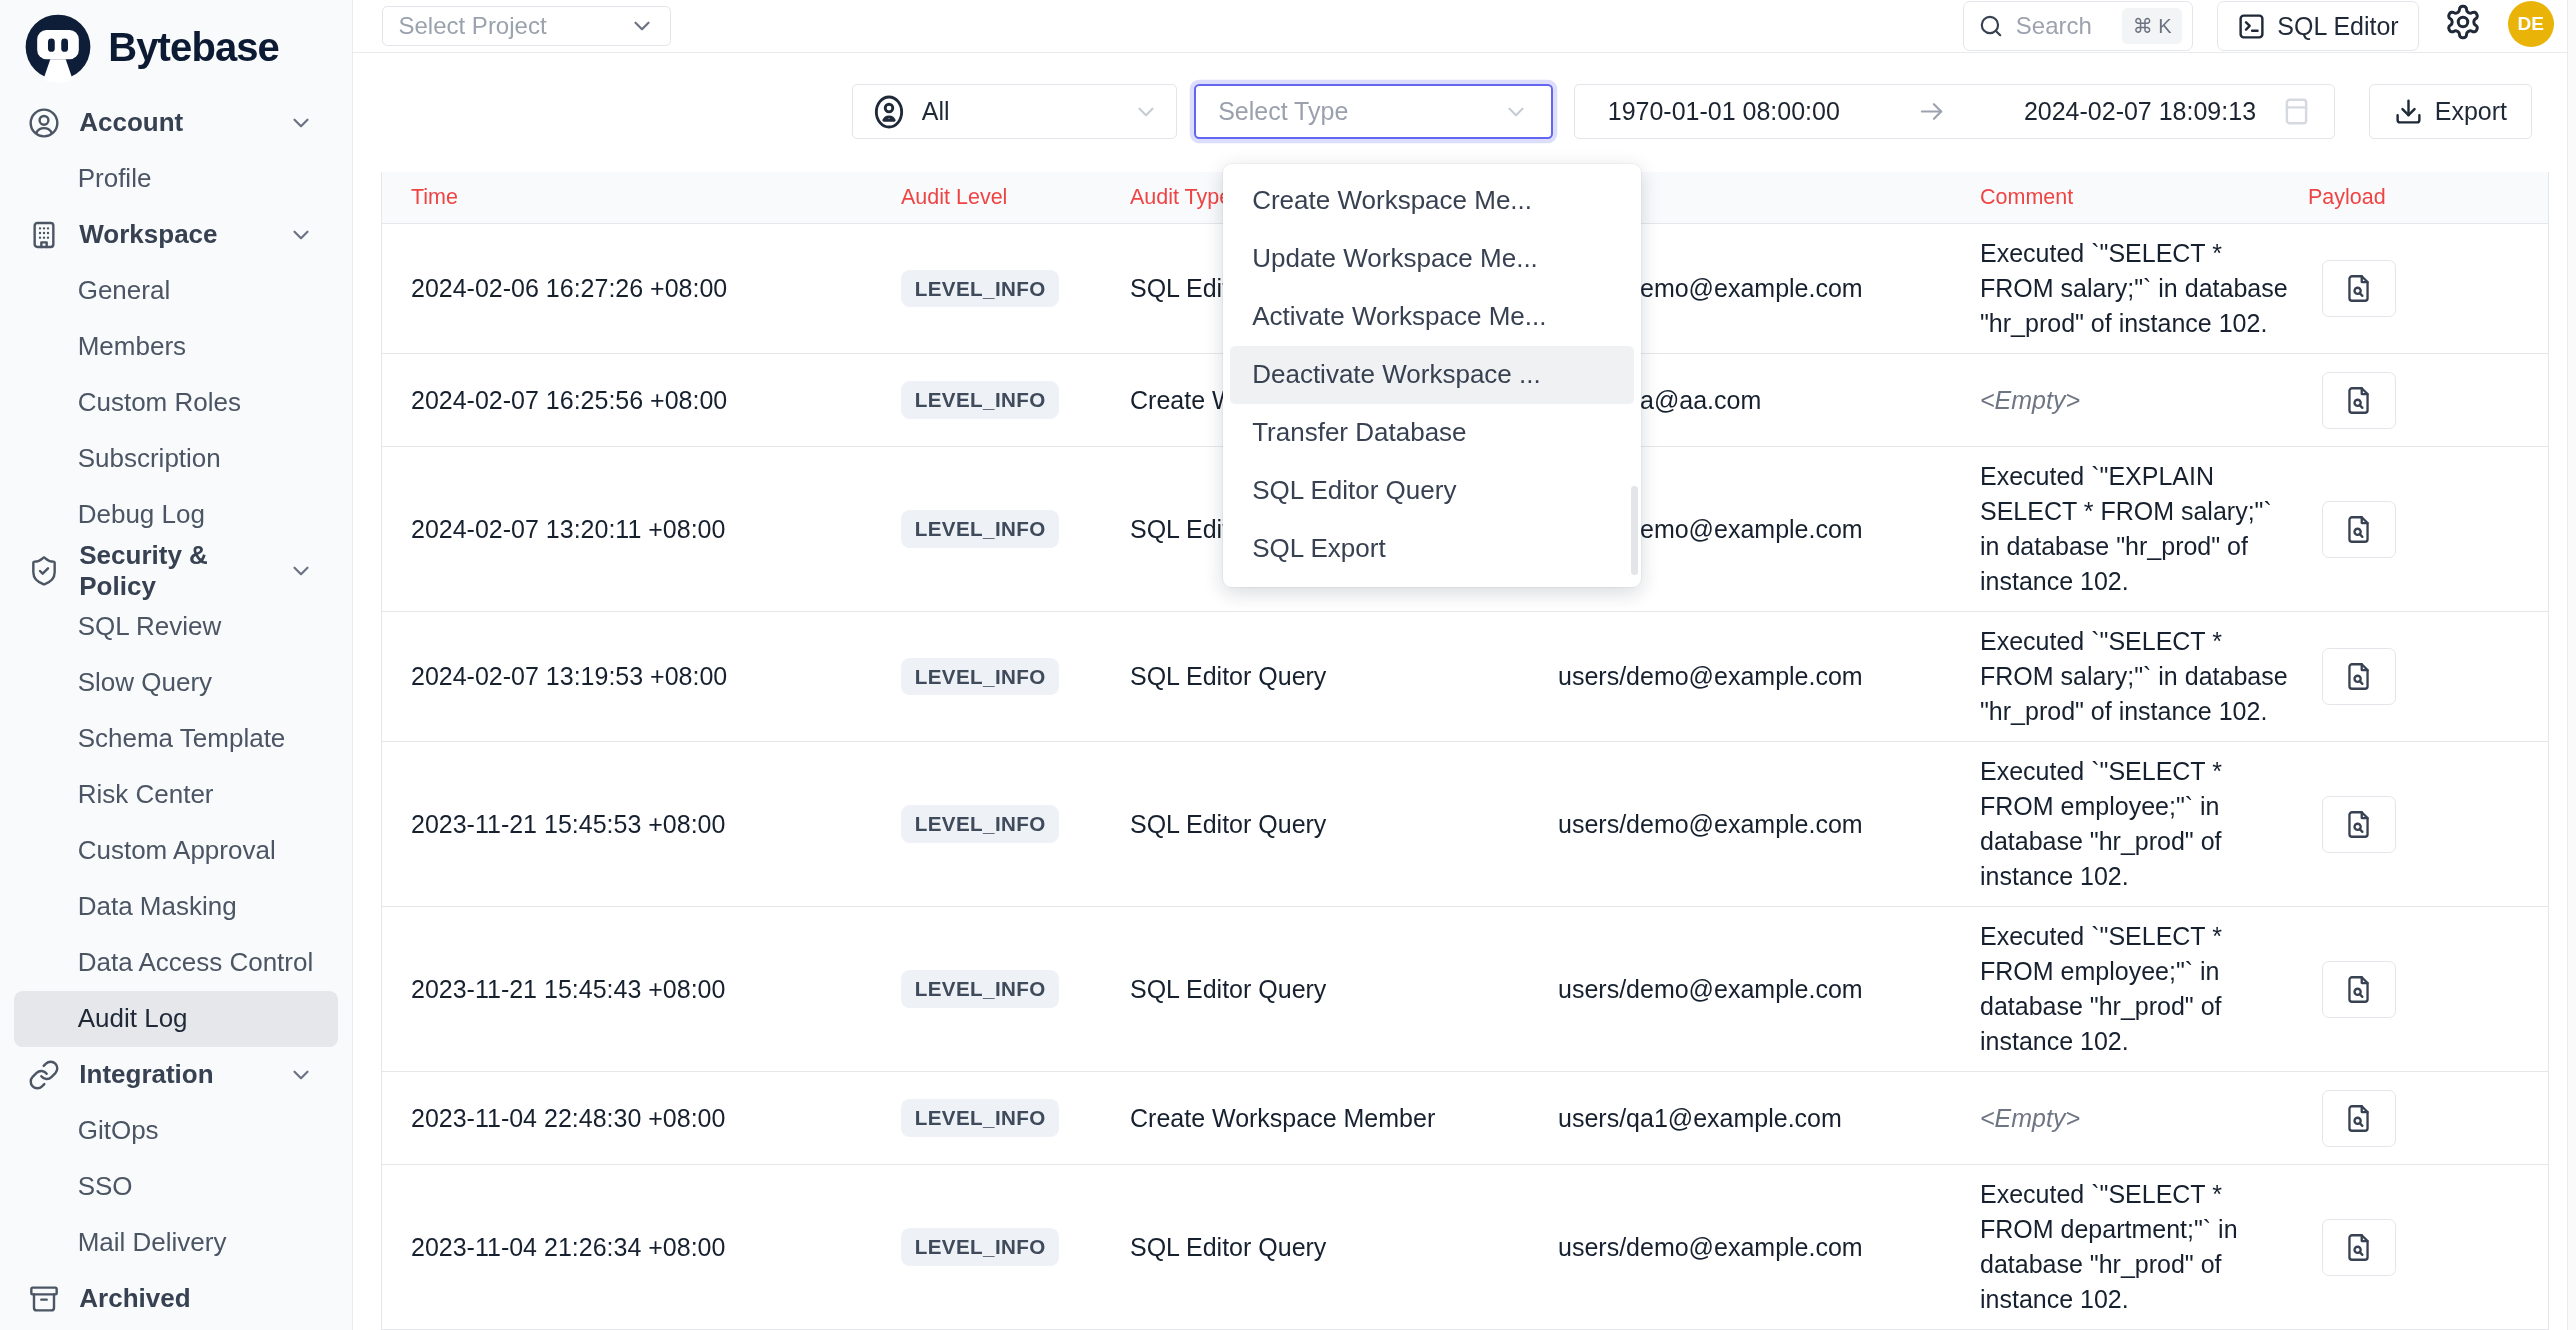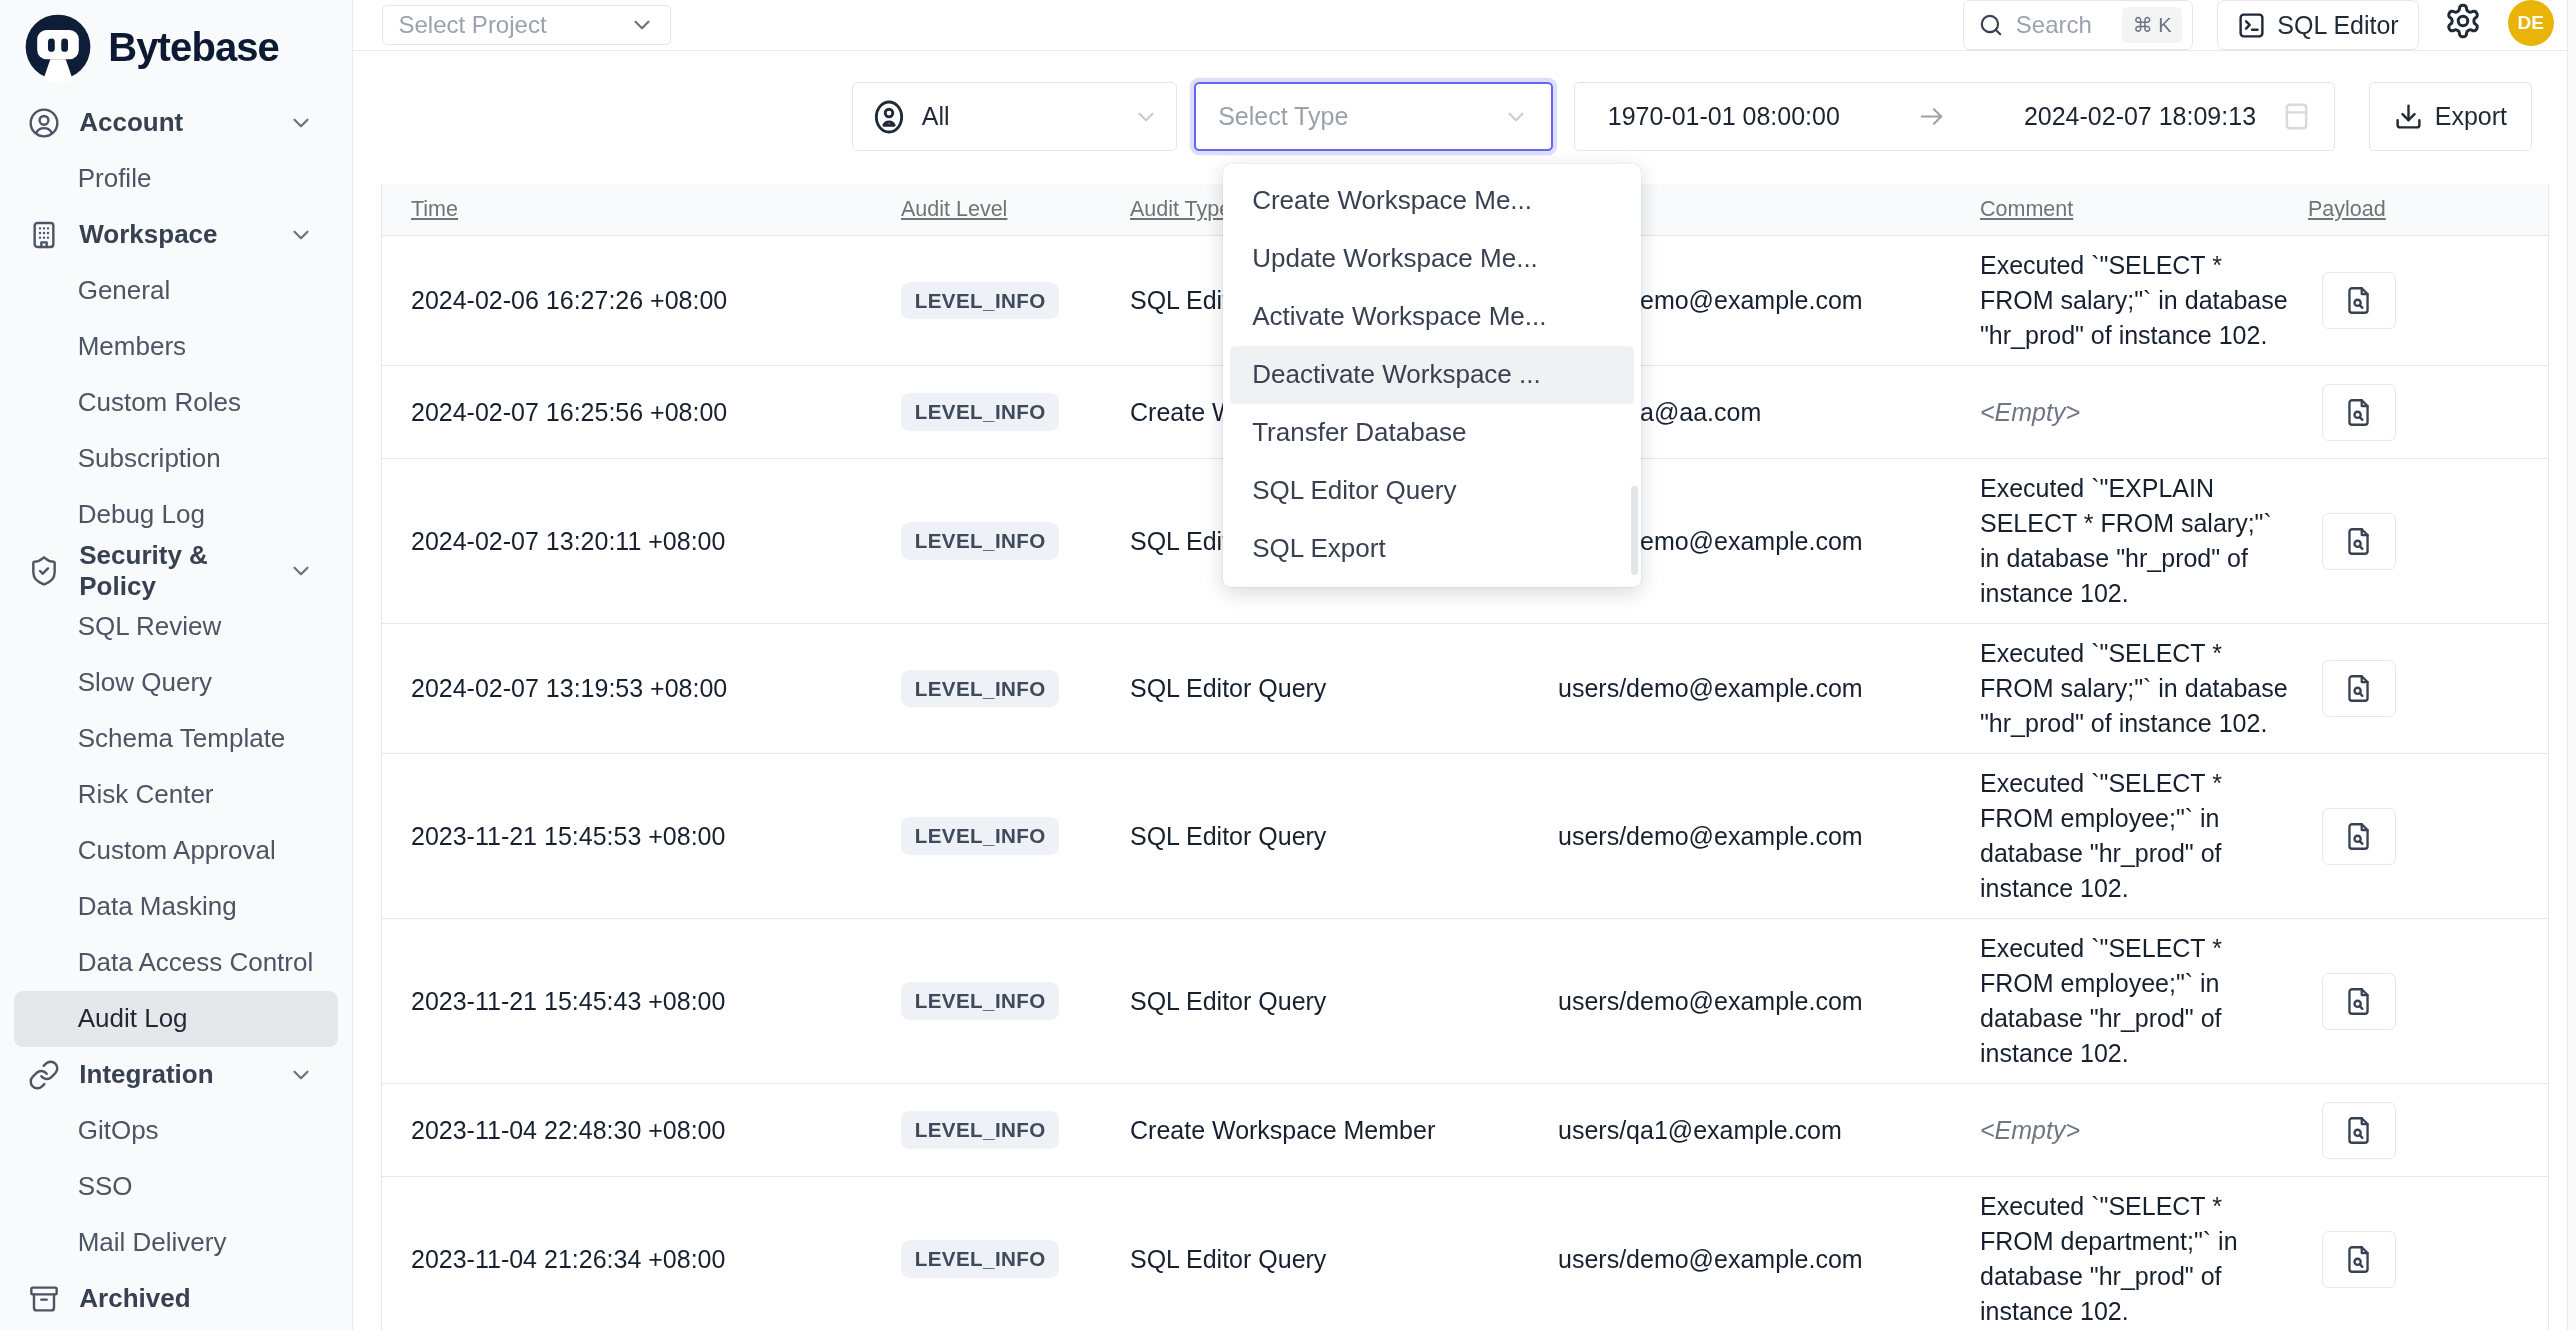--- a/index.html
+++ b/index.html
@@ -38,37 +38,37 @@
   .kbd { background:#f3f4f6; border-radius:5.2px; font-size:20px; color:#6b7280; padding:6px 10.3px; white-space:nowrap; }
   .sql-editor-btn { height:50px; border:0.9px solid #e3e6ea; border-radius:6.9px; background:#fff;
     display:flex; align-items:center; gap:11.2px; padding:0 19px; font-size:25px; font-weight:500;
     color:#1f2937; cursor:pointer; }
   .icon-btn { width:41px; height:41px; display:flex; align-items:center; justify-content:center; cursor:pointer; color:#1f2937; }
   .avatar { width:46px; height:46px; border-radius:50%; background:#eab308; color:#fff;
     display:flex; align-items:center; justify-content:center; font-size:19px; font-weight:700; cursor:pointer; }
 
   
   .toolbar { margin-top:31px; padding:0 44px 0 29px; display:flex; align-items:center; justify-content:flex-end; }
-  .ctrl { height:69px; border:0.9px solid #e2e5e9; border-radius:5.2px; background:#fff;
+  .ctrl { height:55px; border:0.9px solid #e2e5e9; border-radius:5.2px; background:#fff;
     display:flex; align-items:center; font-size:25px; color:#1f2937; }
   .actor-select { width:325px; padding:0 17px; gap:13.7px; cursor:pointer; }
   .actor-select .lbl { flex:1; }
   .type-select { width:359px; margin-left:17px; padding:0 22px; border:2.6px solid #6366f1;
     box-shadow:0 0 0 4.3px rgba(99,102,241,.22); color:#9aa1ad; cursor:pointer; }
   .type-select .lbl { flex:1; }
   .date-range { width:761px; margin-left:20.6px; padding:0 20.6px 0 33px; gap:8.6px; cursor:pointer; }
   .date-range .dt { color:#1b2430; }
   .date-range .arr { flex:1; display:flex; justify-content:center; color:#9ca3af; }
   .export-btn { margin-left:34px; padding:0 24px; gap:12px; font-weight:500; color:#1f2937; cursor:pointer; }
 
   
   .table-wrap { margin:33px 27px 0 28px; border-left:0.9px solid #e5e7eb; border-right:0.9px solid #e5e7eb; }
   .t-head, .t-row { display:grid; grid-template-columns:519px 229px 428px 422px 328px 231px; align-items:center; }
   .t-head { height:52px; background:#f8fafc; border-bottom:0.9px solid #e5e7eb;
-    font-size:21.5px; color:#737373;text-decoration:underline; }
+    font-size:21.5px; color:#ef4444; }
   .t-head > div:first-child, .t-row > div:first-child { padding-left:29px; }
   .t-row { border-bottom:0.9px solid #e5e7eb; font-size:25px; color:#16202e; min-height:86px; }
   .t-row .cell-comment { padding:12px 17px 12px 0; line-height:35px; }
   .t-row.row-short { height:93px; }
   .badge { display:inline-block; background:#eef1f6; color:#3f4a5a; font-size:20.6px; font-weight:600;
     padding:6.9px 13.7px; border-radius:8.6px; letter-spacing:0.4px; }
   .empty-val { font-style:italic; color:#6f7683; }
   .payload-btn { width:74px; height:57px; border:0.9px solid #e3e6ea; border-radius:6.9px; background:#fff;
     display:flex; align-items:center; justify-content:center; color:#374151; cursor:pointer; margin-left:13.7px; }
 

